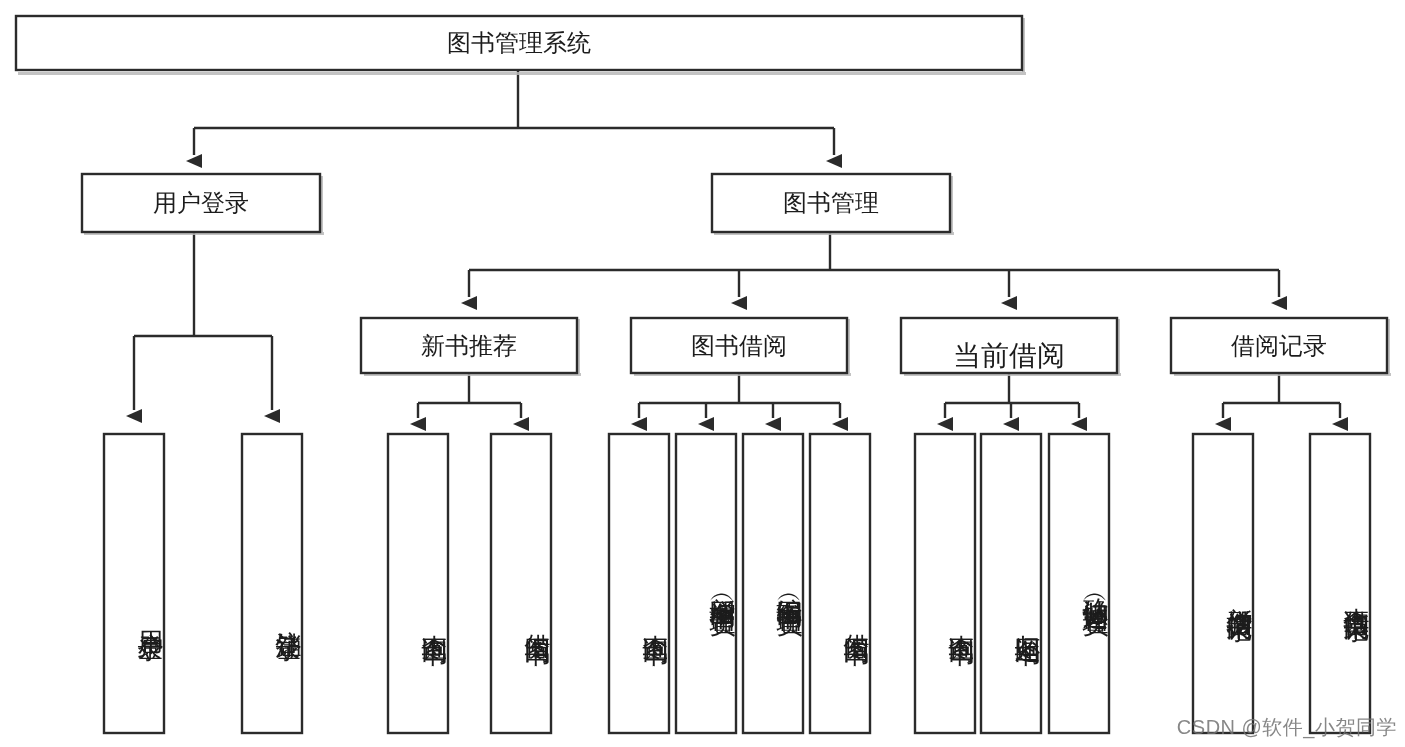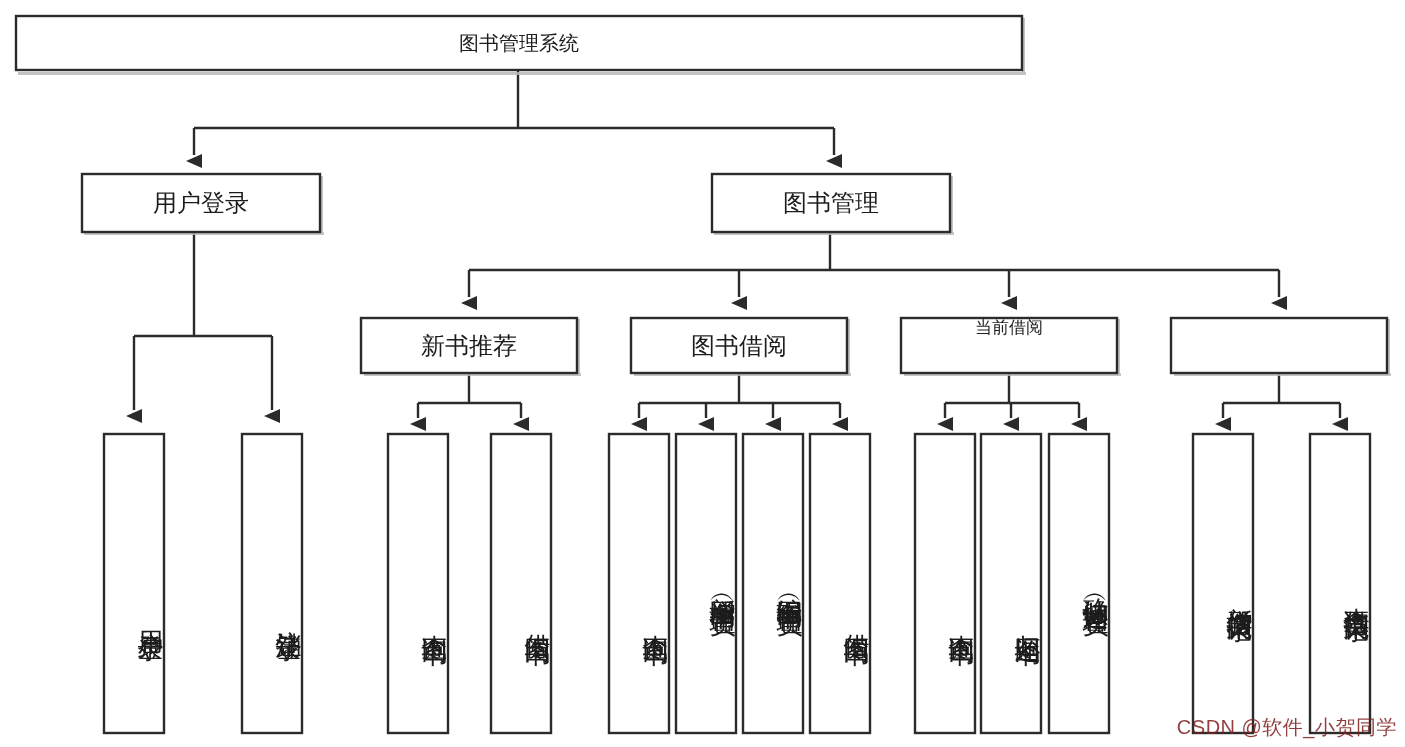--- a/index.html
+++ b/index.html
@@ -70,21 +70,21 @@
     justify-content: center;
     pointer-events: none;
     white-space: nowrap;
   }
   #watermark {
     position: absolute;
     right: 8px;
     bottom: 6px;
     font-family: "Liberation Sans", "DejaVu Sans", sans-serif;
     font-size: 20px;
-    color: #7f1d1d;
+    color: #737373;
     opacity: 0.85;
     letter-spacing: 0.5px;
     pointer-events: none;
   }
 </style>
 </head>
 <body>
 
 <div id="diagram-root">
 
@@ -184,28 +184,29 @@
 
       <rect class="node-box" x="915" y="434" width="60" height="299"></rect>
       <rect class="node-box" x="981" y="434" width="60" height="299"></rect>
       <rect class="node-box" x="1049" y="434" width="60" height="299"></rect>
 
       <rect class="node-box" x="1193" y="434" width="60" height="299"></rect>
       <rect class="node-box" x="1310" y="434" width="60" height="299"></rect>
     </g>
   </svg>
 
-  <div class="hlabel" style="left:16px; top:16px; width:1006px; height:54px; font-size:20px;">图书管理系统</div>
+  <div class="hlabel" style="left:16px; top:16px; width:1006px; height:54px; font-size:24px;">图书管理系统</div>
 
   <div class="hlabel" style="left:82px; top:174px; width:238px; height:58px; font-size:24px;">用户登录</div>
   <div class="hlabel" style="left:361px; top:318px; width:216px; height:55px; font-size:24px;">新书推荐</div>
 
   <div class="hlabel" style="left:712px; top:174px; width:238px; height:58px; font-size:24px;">图书管理</div>
   <div class="hlabel" style="left:631px; top:318px; width:216px; height:55px; font-size:24px;text-align:center;">图书借阅</div>
-  <div class="hlabel" style="left:901px; top:300px; width:216px; height:55px; font-size:17px;border-radius:6px;">当前借阅</div>
+  <div class="hlabel" style="left:901px; top:328px; width:216px; height:55px; font-size:28px;border-radius:6px;">当前借阅</div>
+  <div class="hlabel" style="left:1171px; top:318px; width:216px; height:55px; font-size:24px;">借阅记录</div>
 
   <div class="vlabel" style="left:104px; top:494px; width:60px; height:240px;">用户登录</div>
   <div class="vlabel" style="left:242px; top:494px; width:60px; height:240px;">注销登录</div>
 
   <div class="vlabel" style="left:388px; top:500px; width:60px; height:235px;">查询图书</div>
   <div class="vlabel" style="left:491px; top:500px; width:60px; height:235px;">借阅图书</div>
 
   <div class="vlabel" style="left:609px; top:500px; width:60px; height:235px;">查询图书</div>
   <div class="vlabel" style="left:676px; top:440px; width:60px; height:292px;">新增图书（管理员）</div>
   <div class="vlabel" style="left:743px; top:440px; width:60px; height:292px;">编辑图书（管理员）</div>

